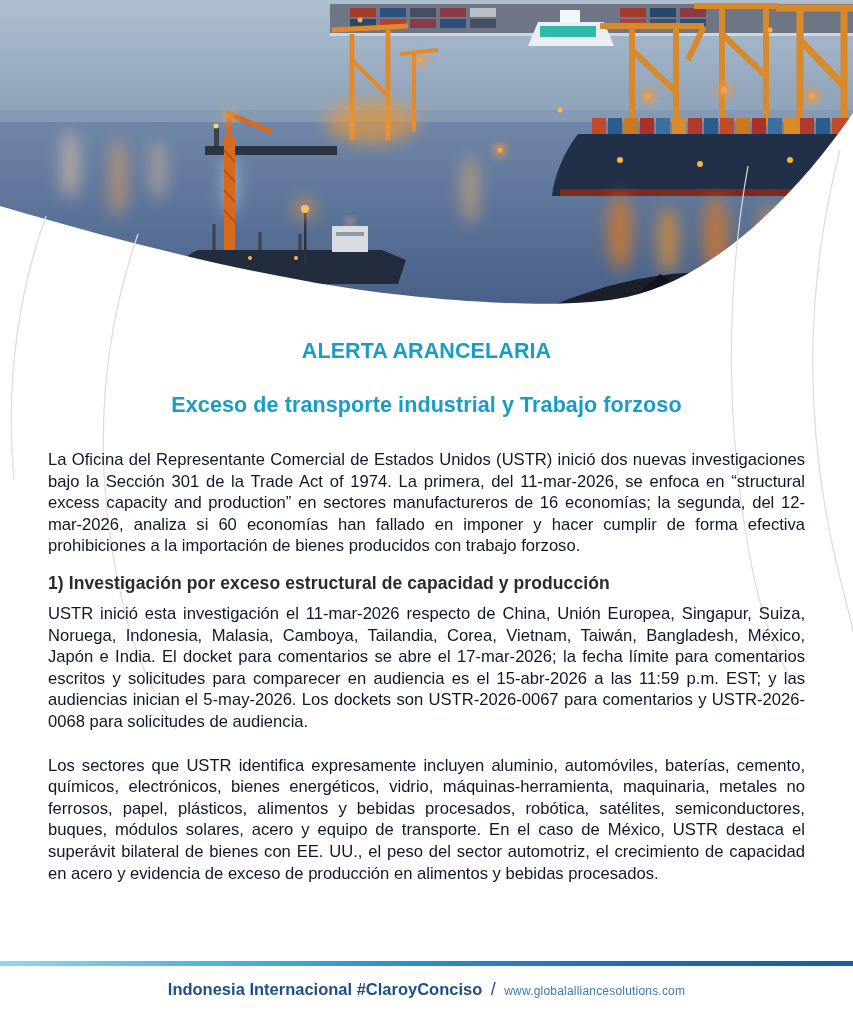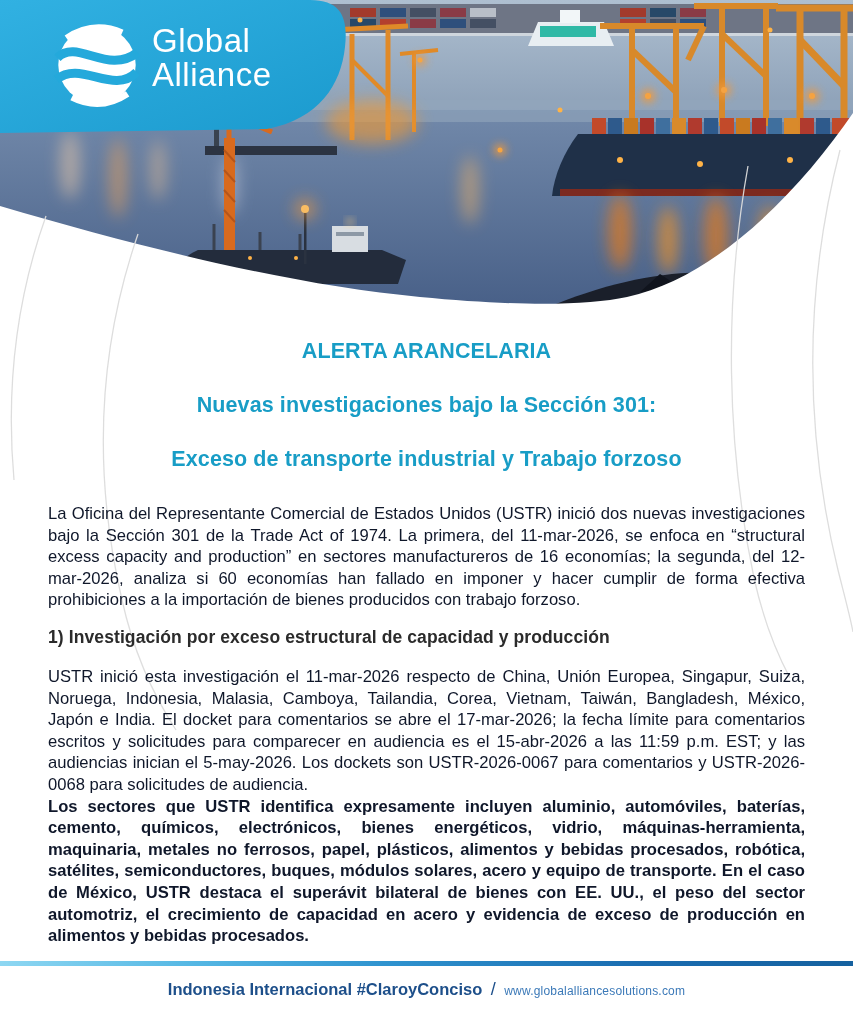--- a/index.html
+++ b/index.html
@@ -15,22 +15,22 @@
               font-size:33px;line-height:34px;letter-spacing:.5px;font-weight:400;}
   
   .arcs-svg{position:absolute;top:0;left:0;width:853px;height:1024px;z-index:1;pointer-events:none;}
   
   .content{position:relative;z-index:2;padding:0 48px;}
   .title{margin:12px 0 0 0;text-align:center;color:#189dc6;font-weight:700;
          font-size:21.5px;line-height:26px;letter-spacing:.1px;}
   .title div{white-space:nowrap;margin-top:28px;}
   .body-p{margin:0;color:#0f172a;font-size:16.6px;line-height:21.6px;text-align:justify;}
   .p-first{margin-top:31px;}
-  .p-gap{font-weight:bold;}
-  .sec-heading{margin:15px 0 18px 0;color:#2b2b2b;font-size:17.5px;line-height:22px;
+  .p-gap{margin-top:22px;}
+  .sec-heading{margin:15px 0 9px 0;color:#2b2b2b;font-size:17.5px;line-height:22px;
                font-weight:700;letter-spacing:.1px;}
   
   .footer{position:absolute;left:0;bottom:0;width:853px;z-index:3;background:#fff;}
   .footer-bar{height:5px;width:100%;
       background:linear-gradient(90deg,#8ed7f2 0%,#56b8e4 22%,#2f93cf 45%,#1a6cb0 75%,#15619f 100%);}
   .footer-text{margin:13px 0 24px 0;text-align:center;}
   .footer-tag{color:#1d4f8a;font-weight:700;font-size:16.5px;}
   .footer-sep{color:#1d4f8a;font-weight:400;font-size:18px;padding:0 4px;}
   .footer-url{color:#3b79b8;font-weight:400;font-size:12px;letter-spacing:.2px;}
 </style>
@@ -205,57 +205,34 @@
         <circle cx="648" cy="96" r="7"></circle>
           <circle cx="724" cy="90" r="7"></circle>
           <circle cx="812" cy="96" r="7"></circle>
         <circle cx="420" cy="60" r="6"></circle>
           <circle cx="500" cy="150" r="6"></circle>
       </g>
 
       <path d="M0,206 C140,247 290,285 420,297 C515,306 585,306 627,297 C715,278 798,193 853,113 L853,340 L0,340 Z" fill="#ffffff"></path>
     </svg>
 
-    <div class="brand-band">
-      <svg class="band-svg" viewBox="0 0 362 136">
-        <path d="M0,0 L310,0 C343,0 348,20 345,47 C341,85 319,119 267,129 L0,133 Z" fill="url(#band)"></path>
-        <defs>
-          <linearGradient id="band" x1="0" y1="0" x2="1" y2="1">
-            <stop offset="0" stop-color="#31b1e2"></stop>
-              <stop offset="1" stop-color="#1b9ace"></stop>
-          </linearGradient>
-        </defs>
-      </svg>
-      <svg class="globe" viewBox="0 0 100 100">
-        <circle cx="50" cy="50" r="43" fill="#ffffff"></circle>
-        <path d="M6,42 C28,20 62,62 95,36" stroke="#24a9db" stroke-width="10" fill="none"></path>
-        <path d="M5,66 C32,44 68,84 94,58" stroke="#24a9db" stroke-width="10" fill="none"></path>
-        <path d="M16,20 Q46,0 78,14" stroke="#ffffff" stroke-width="7" fill="none"></path>
-        <path d="M22,86 Q54,102 84,82" stroke="#ffffff" stroke-width="7" fill="none"></path>
-      </svg>
-      <div class="brand-text">
-        <div>Global</div>
-        <div>Alliance</div>
-      </div>
-    </div>
   </div>
 
   <svg class="arcs-svg" viewBox="0 0 853 1024">
     <g stroke="#dcdcdc" stroke-width="1.3" fill="none" opacity=".95">
       <path d="M46,216 C16,300 6,390 14,480"></path>
       <path d="M138,234 C98,350 92,470 122,600 C132,645 150,690 176,730"></path>
       <path d="M840,150 C804,290 804,430 838,570 C844,594 850,616 853,632"></path>
       <path d="M748,166 C724,300 726,444 754,578 C762,614 774,648 790,678"></path>
     </g>
   </svg>
 
   <div class="content">
     <h1 class="title">
       <div>ALERTA ARANCELARIA</div>
-      <div>Nuevas investigaciones bajo la Sección 301:</div>
       <div>Exceso de transporte industrial y Trabajo forzoso</div>
     </h1>
 
     <p class="body-p p-first">La Oficina del Representante Comercial de Estados Unidos (USTR) inició dos nuevas investigaciones bajo la Sección 301 de la Trade Act of 1974. La primera, del 11-mar-2026, se enfoca en “structural excess capacity and production” en sectores manufactureros de 16 economías; la segunda, del 12-mar-2026, analiza si 60 economías han fallado en imponer y hacer cumplir de forma efectiva prohibiciones a la importación de bienes producidos con trabajo forzoso.</p>
 
     <h2 class="sec-heading">1) Investigación por exceso estructural de capacidad y producción</h2>
 
     <p class="body-p">USTR inició esta investigación el 11-mar-2026 respecto de China, Unión Europea, Singapur, Suiza, Noruega, Indonesia, Malasia, Camboya, Tailandia, Corea, Vietnam, Taiwán, Bangladesh, México, Japón e India. El docket para comentarios se abre el 17-mar-2026; la fecha límite para comentarios escritos y solicitudes para comparecer en audiencia es el 15-abr-2026 a las 11:59 p.m. EST; y las audiencias inician el 5-may-2026. Los dockets son USTR-2026-0067 para comentarios y USTR-2026-0068 para solicitudes de audiencia.</p>
     <p class="body-p p-gap">Los sectores que USTR identifica expresamente incluyen aluminio, automóviles, baterías, cemento, químicos, electrónicos, bienes energéticos, vidrio, máquinas-herramienta, maquinaria, metales no ferrosos, papel, plásticos, alimentos y bebidas procesados, robótica, satélites, semiconductores, buques, módulos solares, acero y equipo de transporte. En el caso de México, USTR destaca el superávit bilateral de bienes con EE. UU., el peso del sector automotriz, el crecimiento de capacidad en acero y evidencia de exceso de producción en alimentos y bebidas procesados.</p>
   </div>

